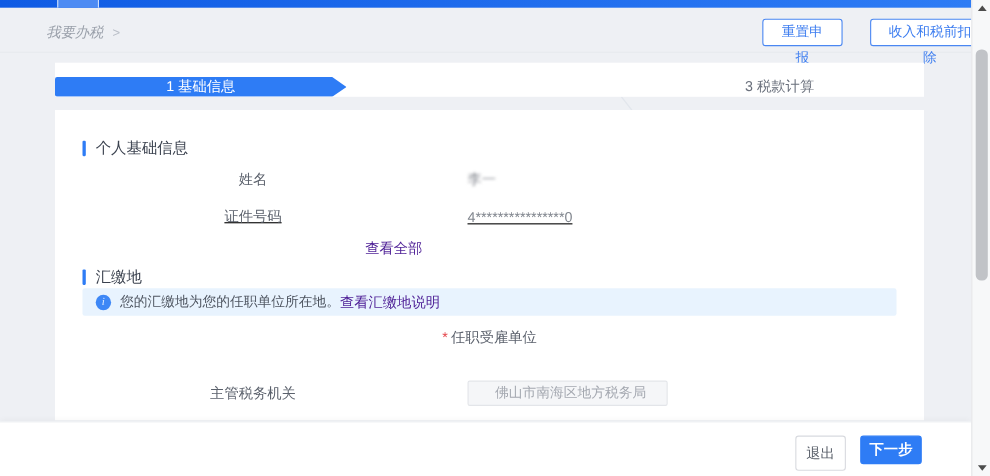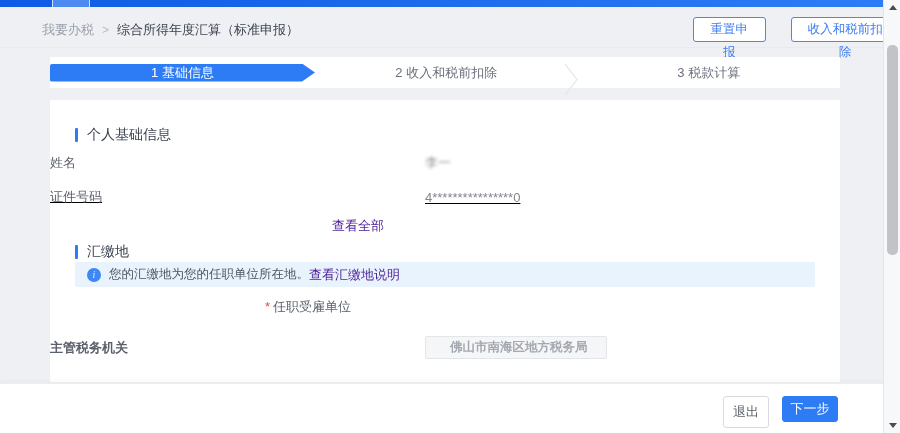--- a/index.html
+++ b/index.html
@@ -9,43 +9,43 @@
     font-family:"Liberation Sans","DejaVu Sans",sans-serif;
     -webkit-font-smoothing:antialiased;
   }
   
   .topbar{position:absolute;left:0;top:0;width:883px;height:7px;
     background:linear-gradient(90deg,#0f5be4,#2e7cf5);}
   .topbar-segment{position:absolute;left:52px;top:0;width:36px;height:7px;
     background:#4d8bf3;border-left:1px solid #cfe0fb;border-right:1px solid #cfe0fb;}
   
   .breadcrumb{position:absolute;left:42px;top:21px;font-size:13px;color:#3c4350;
-    display:flex;align-items:center;gap:8px;}
+    display:flex;align-items:center;gap:8px;font-style:italic;}
   .bc-parent{color:#9aa0aa;}
   .bc-sep{color:#b8bdc6;font-size:12px;}
   .bc-current{color:#3c4350;}
   .bc-divider{position:absolute;left:0;top:47px;width:883px;height:1px;background:#e7eaee;}
   
   .actions{position:absolute;top:17px;left:693px;display:flex;gap:25px;}
   .btn-outline-blue{height:25px;line-height:23px;padding:0 11px;background:#fff;
     border:1px solid #4a87f2;border-radius:3px;color:#3e7ef0;font-size:12.5px;cursor:pointer;}
   
   .stepbar{position:absolute;left:50px;top:57px;width:790px;height:31px;background:#fff;
-    display:flex;align-items:center;font-size:13px;}
+    display:flex;align-items:flex-end;font-size:13px;}
   .step-active{width:265px;background:#2e7cf5;color:#fff;display:flex;align-items:center;justify-content:center;
     clip-path:polygon(0 0,calc(100% - 13px) 0,100% 50%,calc(100% - 13px) 100%,0 100%);
     border-radius:2px 0 0 2px;}
   .step{flex:1;display:flex;align-items:center;justify-content:center;color:#6a707c;position:relative;}
   .step-sep{position:absolute;right:0;top:0;height:31px;width:14px;}
   
   .card{position:absolute;left:50px;top:100px;width:790px;height:282px;background:#fff;}
   .section-title{position:absolute;left:25px;display:flex;align-items:center;font-size:14px;color:#3a414e;}
   .tbar{display:inline-block;width:3px;height:14px;background:#2e7cf5;margin-right:9px;border-radius:1px;}
   .frow{position:absolute;left:0;width:100%;display:flex;align-items:center;font-size:13px;}
-  .flabel{width:360px;text-align:left;color:#5b616c;flex:0 0 360px;}
+  .flabel{width:360px;text-align:center;color:#5b616c;flex:0 0 360px;}
   .fvalue{margin-left:15px;color:#82878f;}
   .masked{filter:blur(1.6px);color:#8d9097;}
   .req{color:#e5484d;margin-right:3px;}
   .link{color:#4c1d95;cursor:pointer;font-size:13px;text-decoration:none;}
   .view-all{position:absolute;left:282px;}
   .input-box{margin-left:15px;width:132px;height:21px;line-height:21px;background:#f5f6f8;
     border:1px solid #e3e5e9;border-radius:2px;padding:0 24px;font-size:12.5px;color:#a4a8b0;
     white-space:nowrap;overflow:hidden;}
   
   .banner{position:absolute;left:25px;top:162px;width:728px;height:25px;background:#e8f3fe;
@@ -54,54 +54,52 @@
   .info-icon{width:14px;height:14px;border-radius:50%;background:#3d87f6;color:#dcebff;
     font-size:10px;line-height:14px;text-align:center;font-style:italic;font-family:"Liberation Serif",serif;
     flex:0 0 14px;margin-right:8px;}
   
   .footer{position:absolute;left:0;top:383px;width:883px;height:50px;background:#fff;
     border-top:1px solid #eceef1;box-shadow:0 -2px 5px rgba(0,0,0,0.03);}
   .footer-btns{position:absolute;right:45px;top:12px;display:flex;gap:13px;}
   .btn-exit{width:46px;height:32px;background:#fff;border:1px solid #d8dadf;border-radius:3px;
     color:#595f69;font-size:13px;cursor:pointer;}
   .btn-next{width:56px;height:26px;background:#2e7cf5;border:1px solid #2e7cf5;border-radius:3px;
-    color:#fff;font-size:13px;cursor:pointer;}
+    color:#fff;font-size:13px;cursor:pointer;font-weight:bold;}
   
   .scrollbar{position:absolute;left:883px;top:0;width:17px;height:433px;background:#f7f8f9;
     border-left:1px solid #e5e6e8;box-sizing:border-box;}
   .sb-arrow{position:absolute;left:0;width:17px;height:15px;display:flex;align-items:center;justify-content:center;}
   .tri-up{width:0;height:0;border-left:4px solid transparent;border-right:4px solid transparent;
     border-bottom:5px solid #4c4c4c;}
   .tri-down{width:0;height:0;border-left:4px solid transparent;border-right:4px solid transparent;
     border-top:5px solid #4c4c4c;}
   .sb-thumb{position:absolute;left:3px;top:45px;width:11px;height:210px;background:#c1c3c7;border-radius:5px;}
 </style>
 </head>
 <body>
 
 <div class="topbar">
   <div class="topbar-segment"></div>
 </div>
 
 <div class="breadcrumb">
   <span class="bc-parent">我要办税</span>
   <span class="bc-sep">&gt;</span>
-  <span class="bc-current">综合所得年度汇算（标准申报）</span>
 </div>
 <div class="bc-divider"></div>
 
 <div class="actions">
   <button class="btn-outline-blue">重置申报</button>
   <button class="btn-outline-blue">收入和税前扣除</button>
 </div>
 
 <div class="stepbar">
   <div class="step-active">1 基础信息</div>
   <div class="step">
-    <span>2 收入和税前扣除</span>
     <svg class="step-sep" viewBox="0 0 14 31">
       <polyline points="1,0 13,15.5 1,31" stroke="#e2e6ec" stroke-width="1.2" fill="none"></polyline>
     </svg>
   </div>
   <div class="step">
     <span>3 税款计算</span>
   </div>
 </div>
 
 <div class="card">
@@ -132,21 +130,21 @@
     <span class="info-icon">i</span>
     <span>您的汇缴地为您的任职单位所在地。</span>
     <a class="link">查看汇缴地说明</a>
   </div>
 
   <div class="frow" style="top:198px;flex-direction:column;">
     <span class="flabel"><span class="req">*</span><span>任职受雇单位</span></span>
     <span class="input-box"><span class="masked">紫金园水果制品有限公司</span></span>
   </div>
 
-  <div class="frow" style="top:236px;font-weight:bold;">
+  <div class="frow" style="top:246px;">
     <span class="flabel">主管税务机关</span>
     <span class="input-box">佛山市南海区地方税务局</span>
   </div>
 
 </div>
 
 <div class="footer">
   <div class="footer-btns">
     <button class="btn-exit">退出</button>
     <button class="btn-next">下一步</button>

